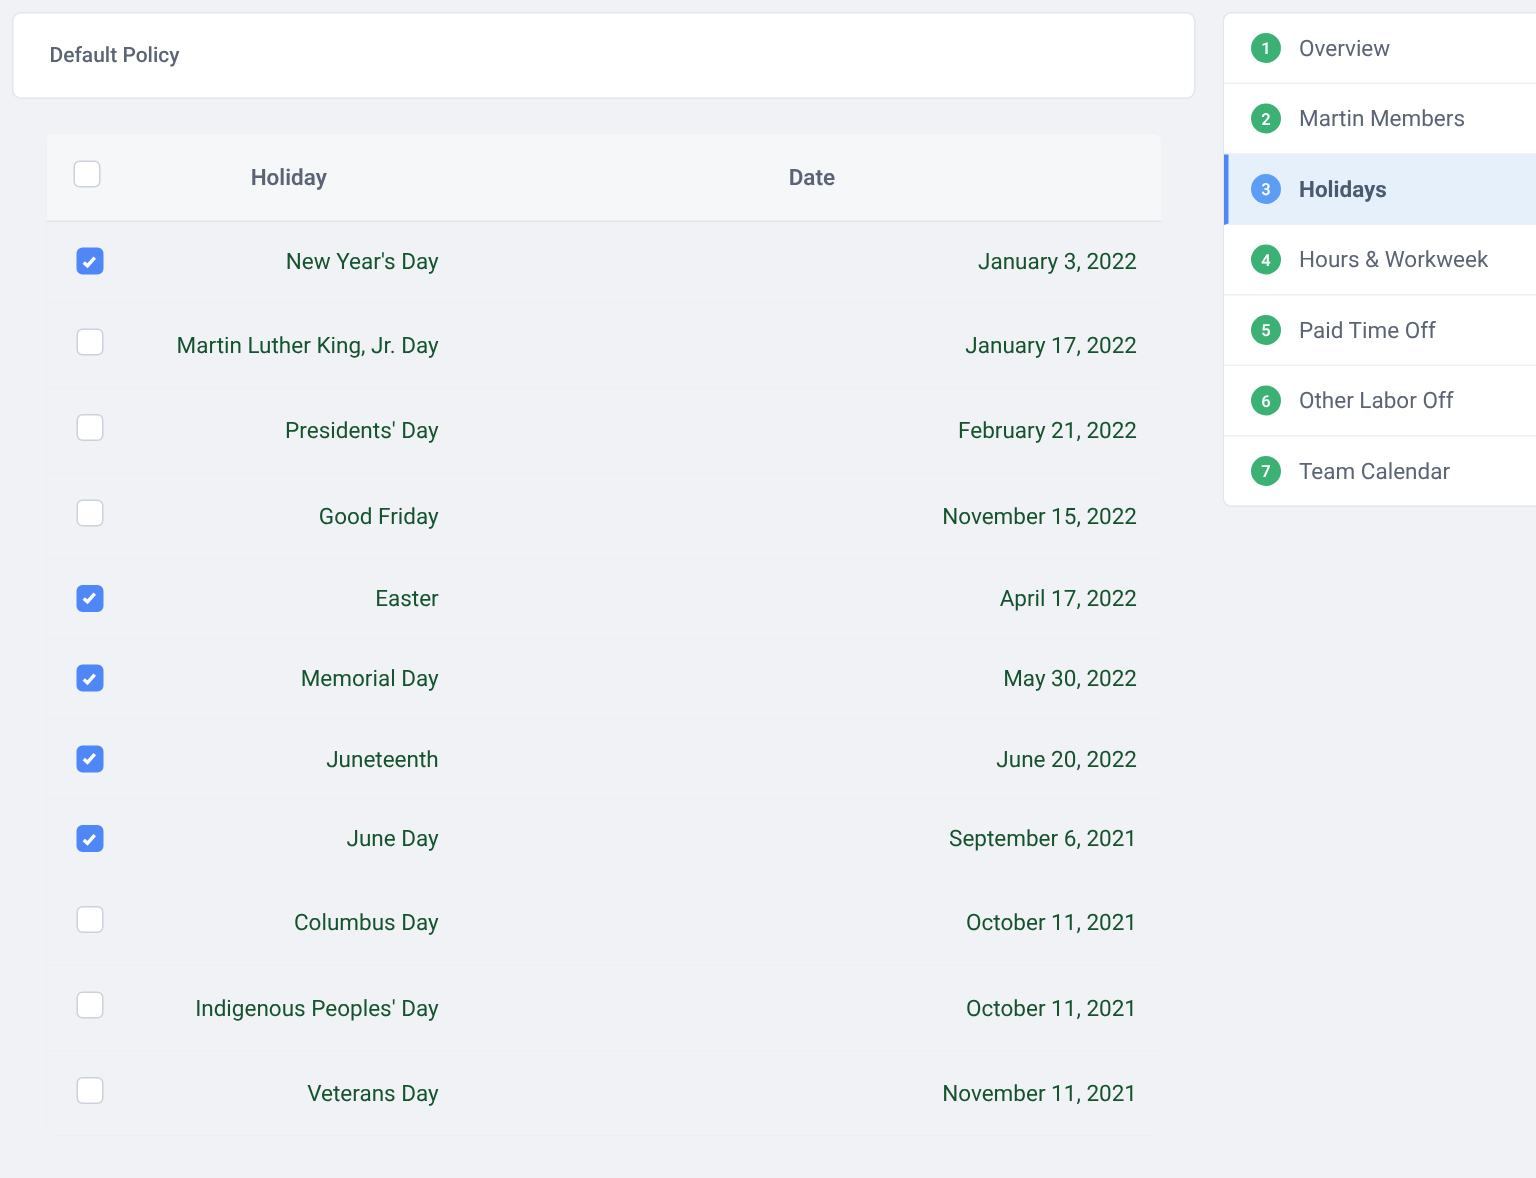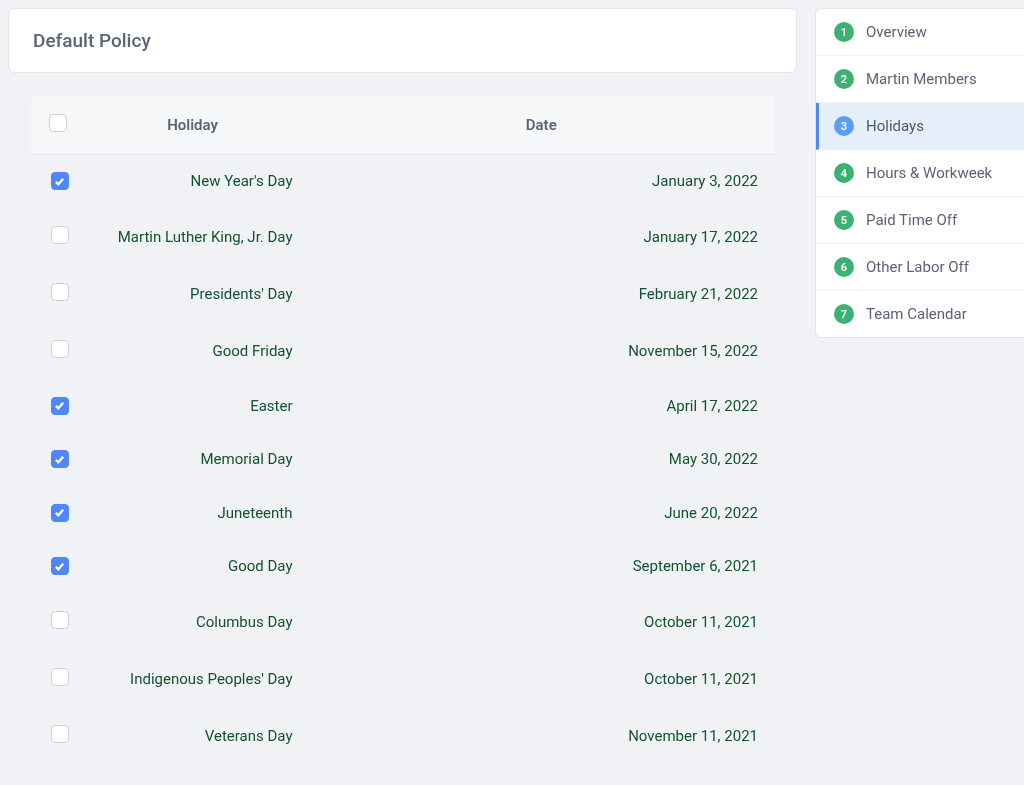--- a/index.html
+++ b/index.html
@@ -27,21 +27,21 @@
       background: #fff;
       border: 1px solid #e2e5ea;
       border-radius: 6px;
       overflow: hidden;
     }
     .title-card {
       margin-bottom: 22px;
       padding: 20px 24px;
     }
     .title-card h2 {
-      font-size: 19px;
+      font-size: 14px;
       font-weight: 500;
       color: #5a6475;
     }
     .table-wrap {
       padding: 0;
       margin: 0 22px;
     }
     table {
       width: 100%;
       border-collapse: collapse;
@@ -130,21 +130,21 @@
     .nav-item:last-child {
       border-bottom: none;
     }
     .nav-item.active {
       background: #e6f0fb;
       border-left: 3px solid #4f87f6;
       padding-left: 15px;
     }
     .nav-item.active .nav-label {
       color: #4a5a70;
-      font-weight: 400;
+      font-weight: 700;
     }
     .nav-item.active .badge {
       background: #5c9df5;
     }
     .badge {
       display: inline-flex;
       width: 20px;
       height: 20px;
       border-radius: 50%;
       background: #3bb273;
@@ -233,21 +233,21 @@
                 </span></td>
               <td>Juneteenth</td>
               <td>June 20, 2022</td>
             </tr>
             <tr>
               <td class="col-check"><span class="cbox checked">
                   <svg viewBox="0 0 12 12">
                     <polyline points="2,6.5 4.7,9 10,3"></polyline>
                   </svg>
                 </span></td>
-              <td>Good Day</td>
+              <td>June Day</td>
               <td>September 6, 2021</td>
             </tr>
             <tr>
               <td class="col-check"><span class="cbox"></span></td>
               <td>Columbus Day</td>
               <td>October 11, 2021</td>
             </tr>
             <tr>
               <td class="col-check"><span class="cbox"></span></td>
               <td>Indigenous Peoples' Day</td>

